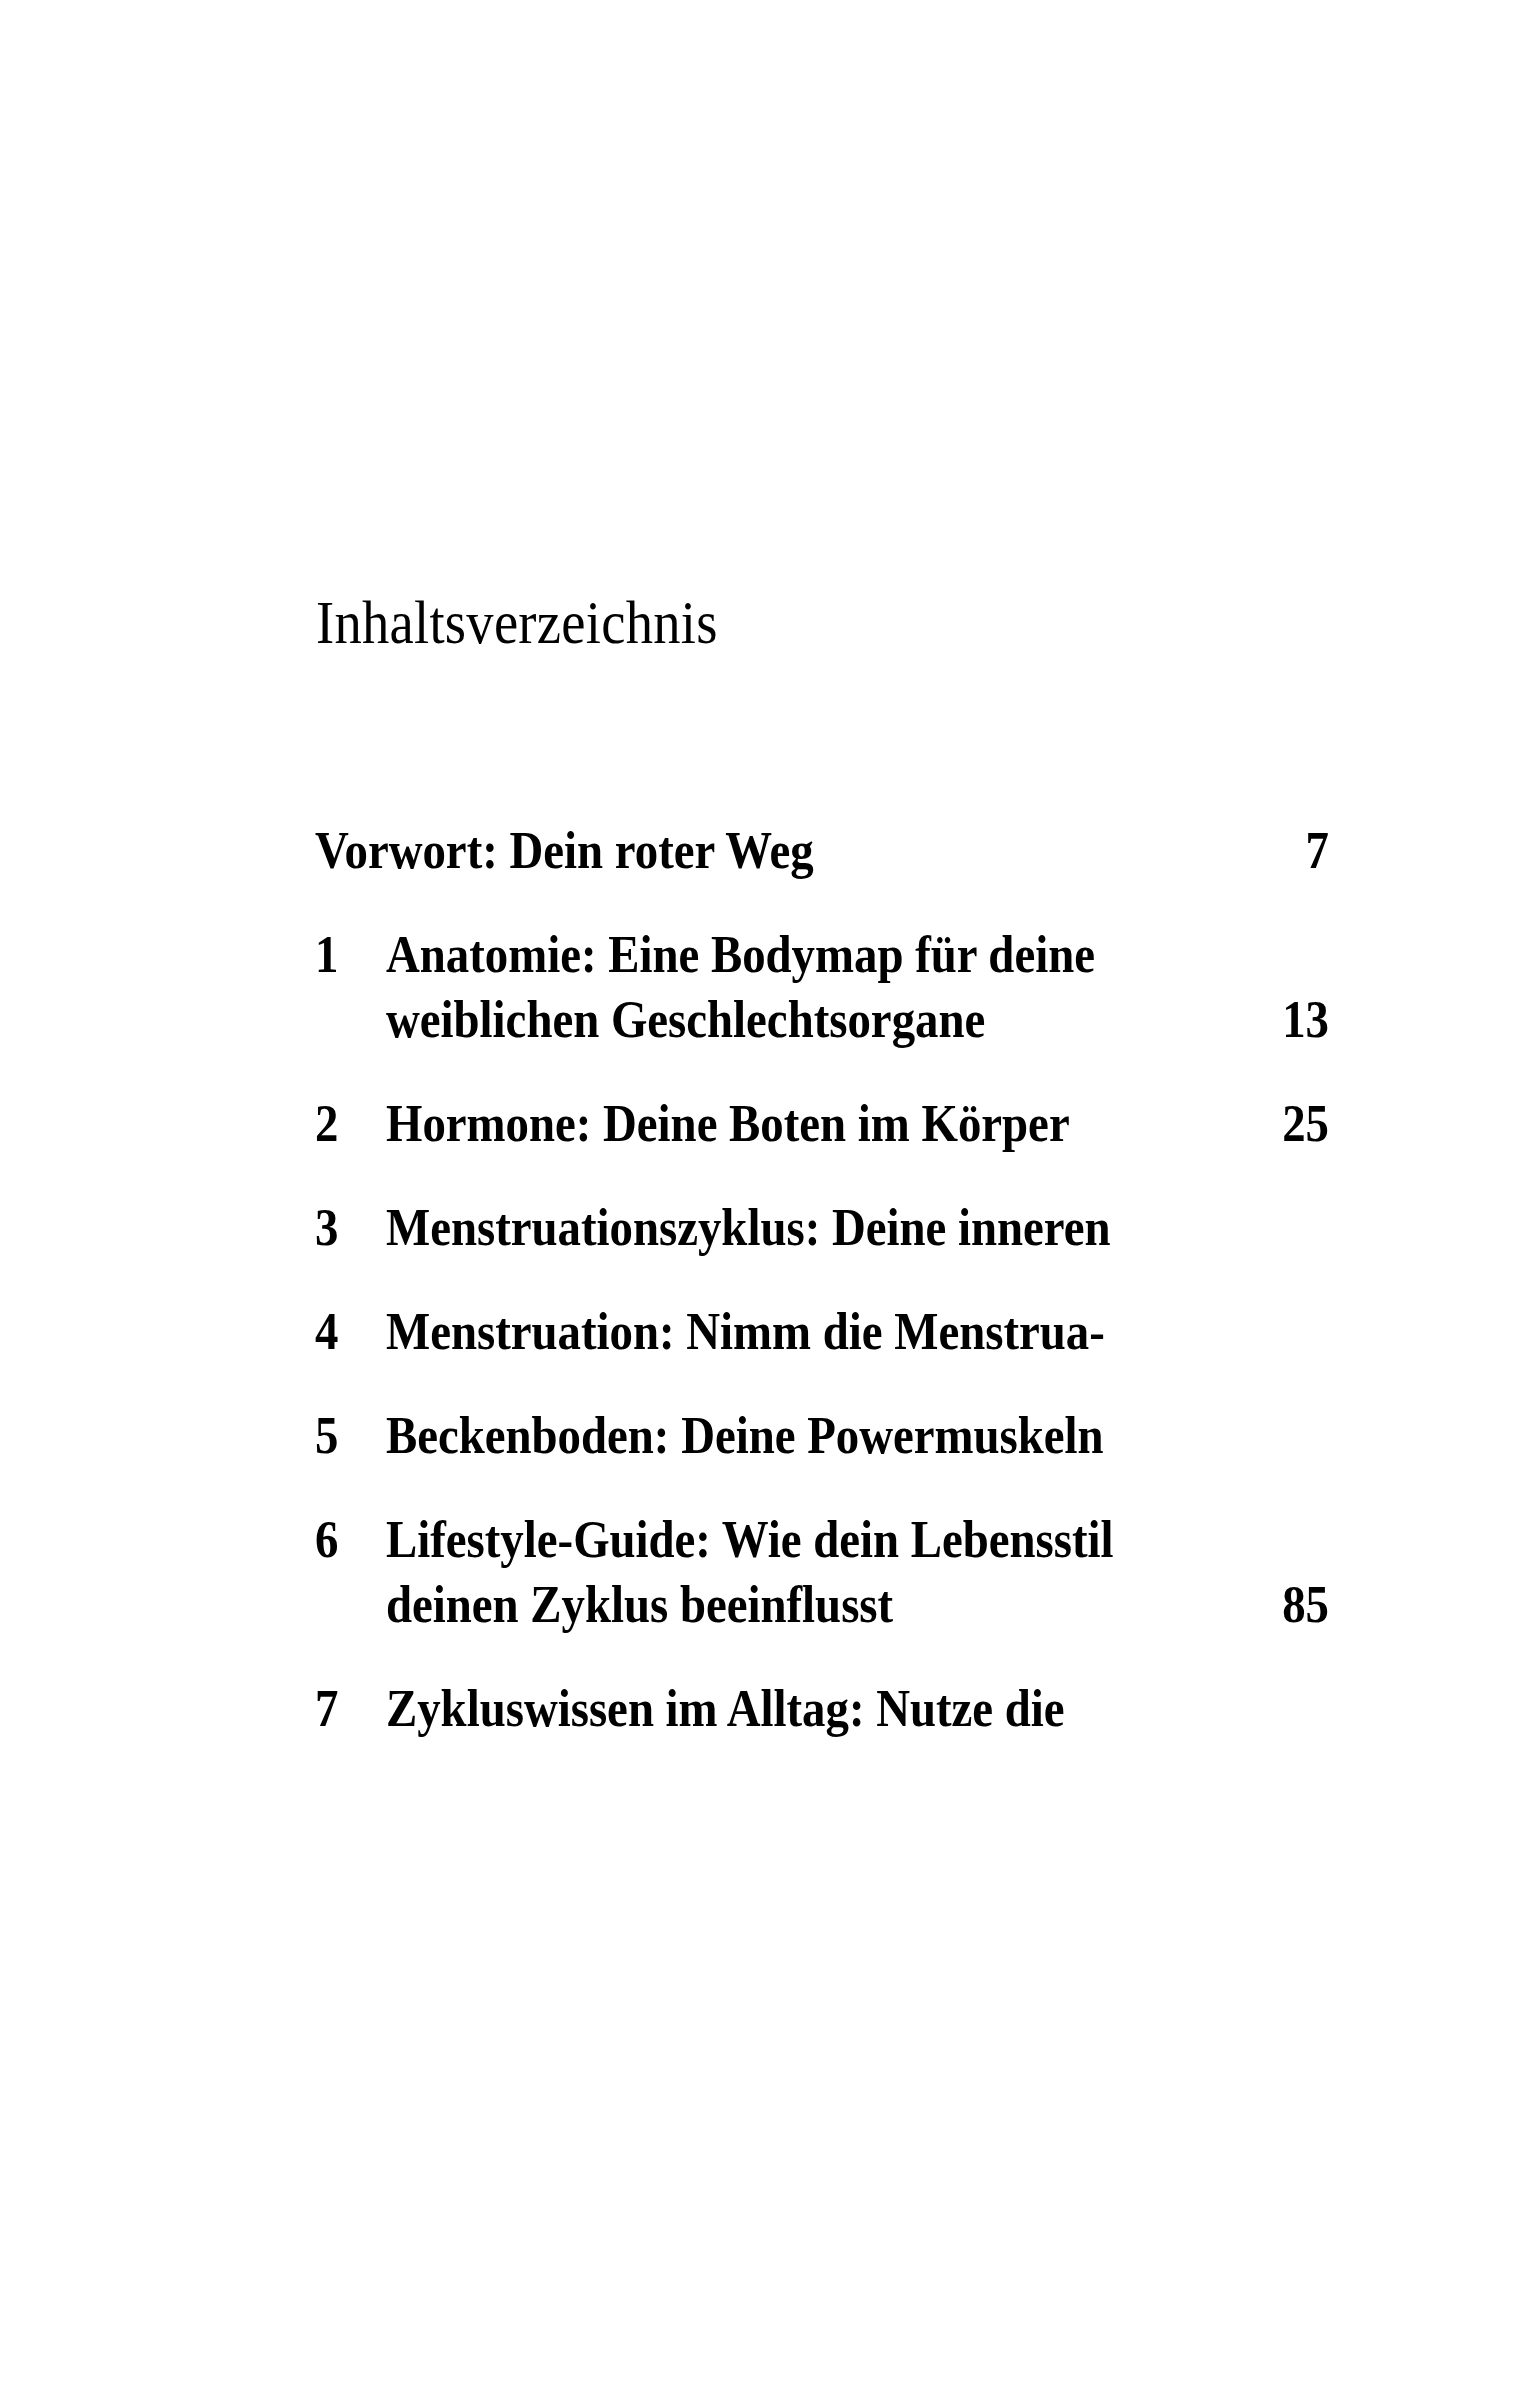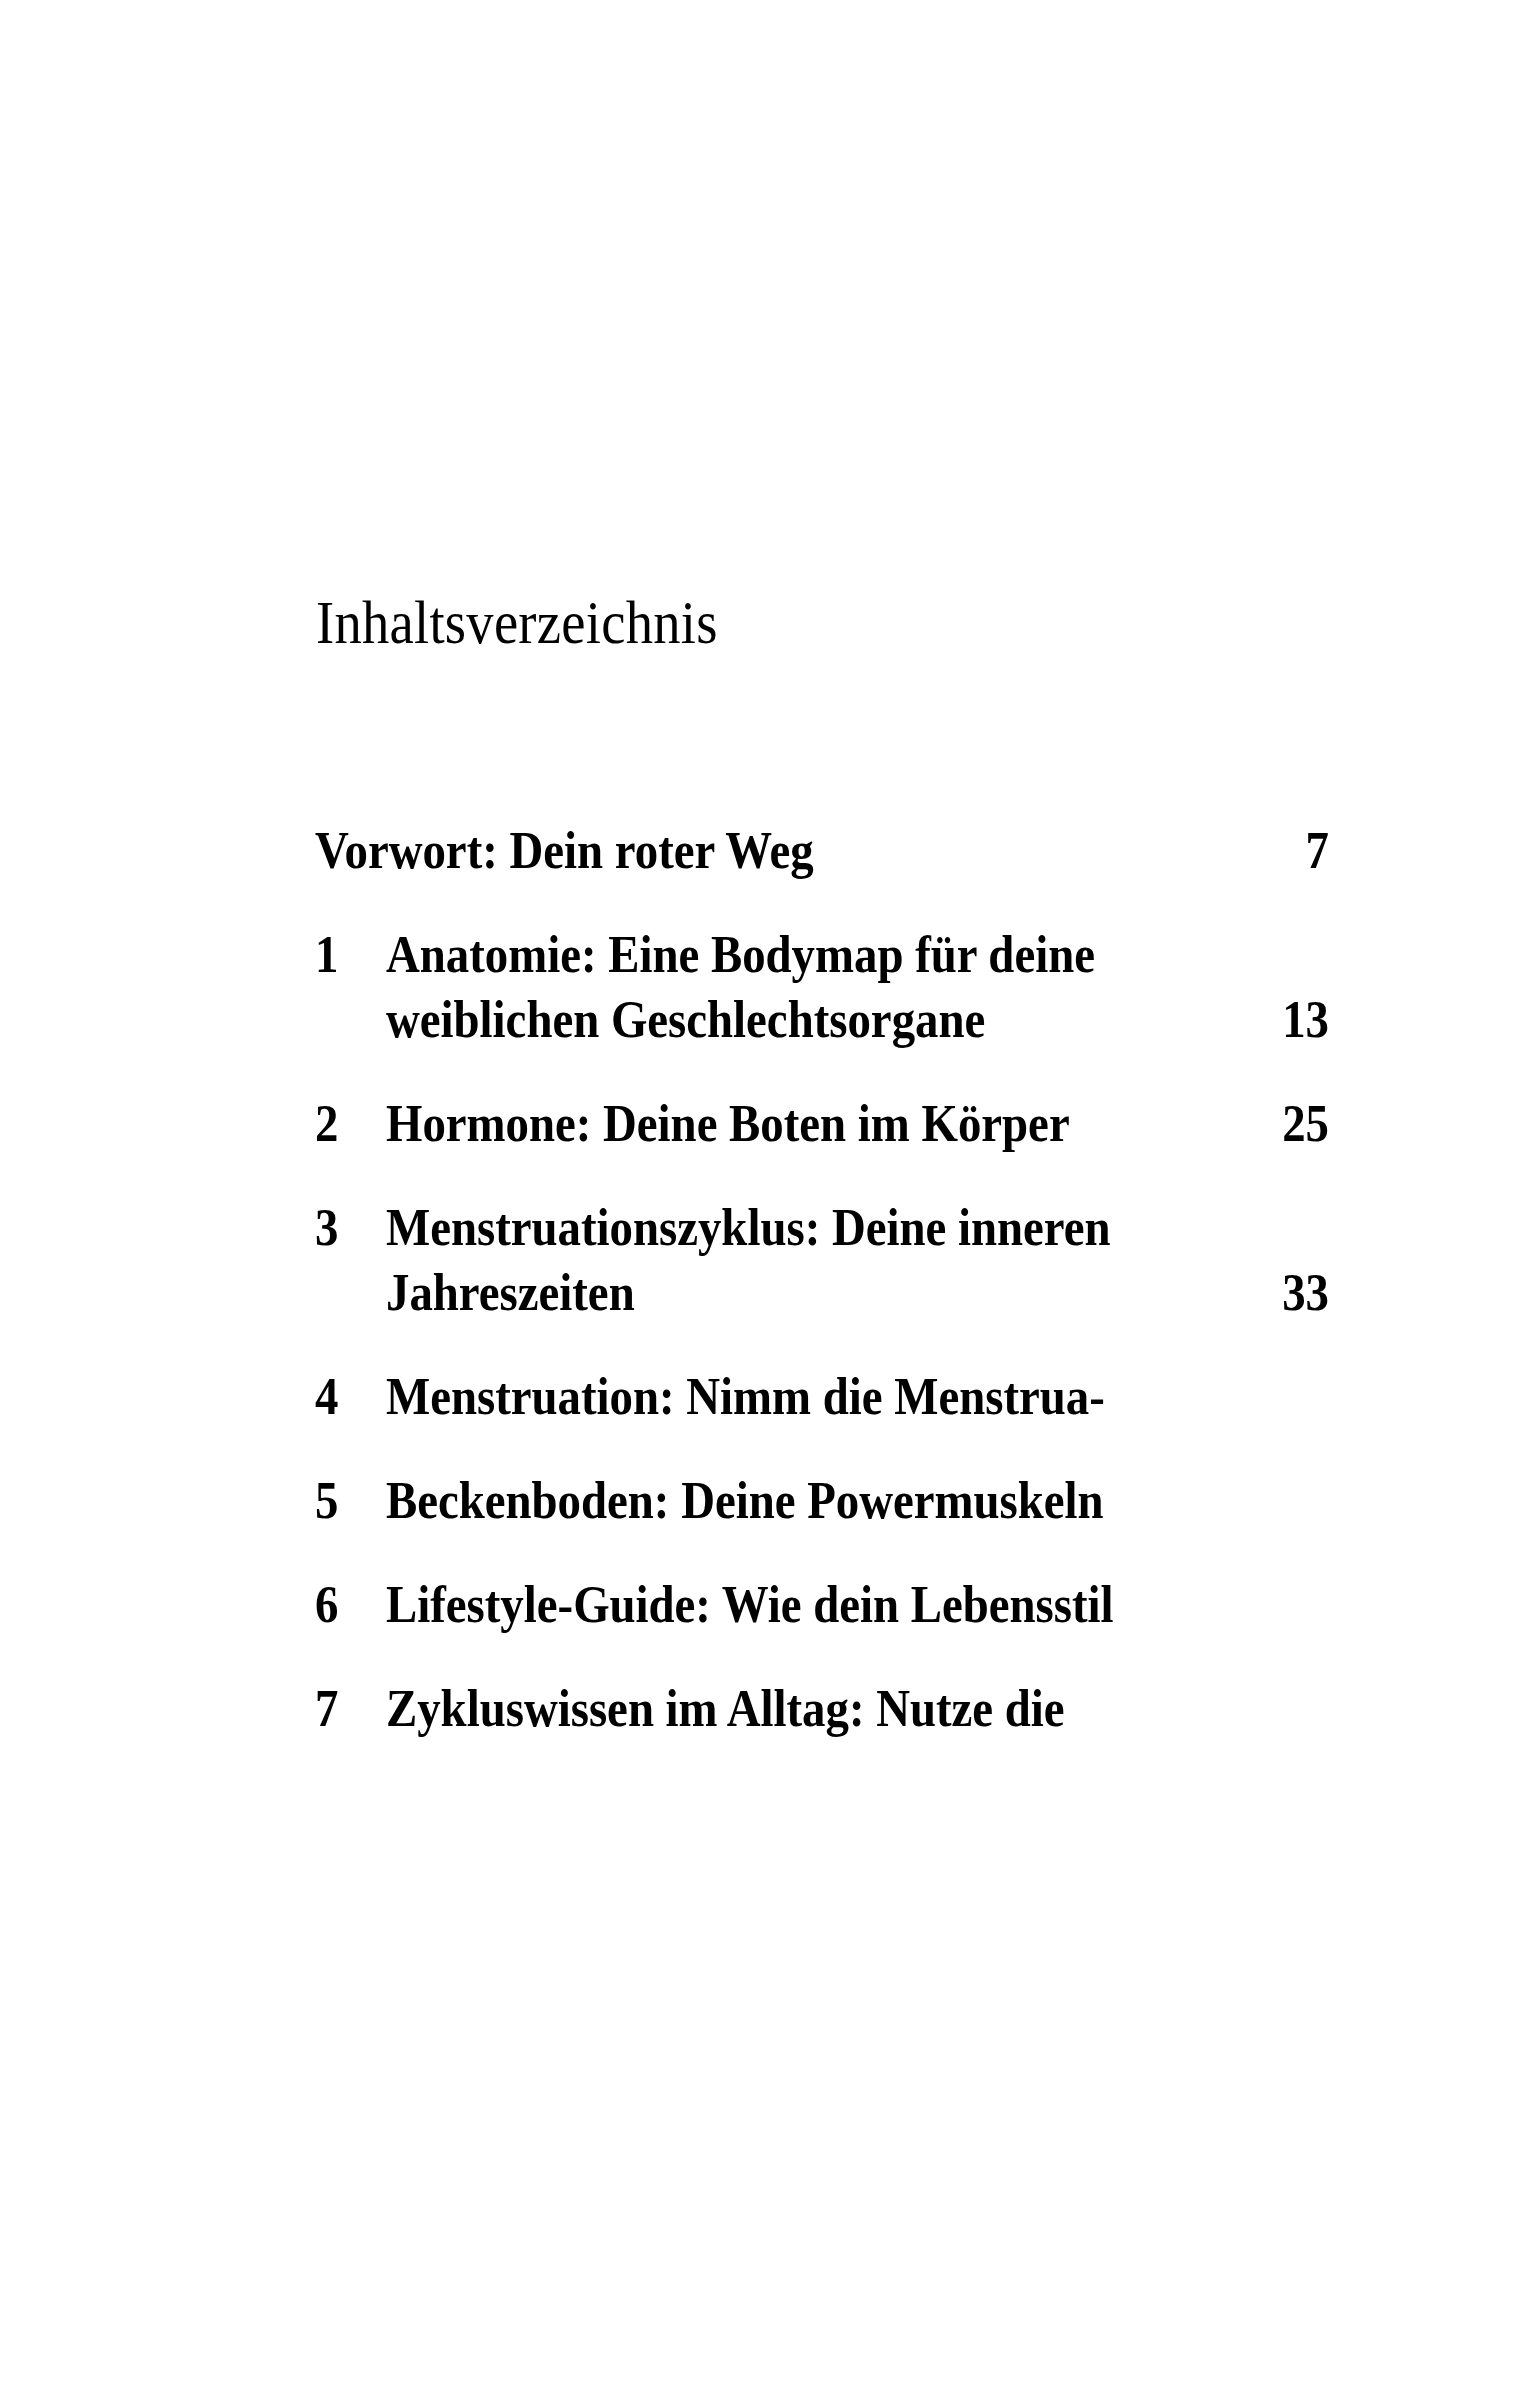--- a/index.html
+++ b/index.html
@@ -123,42 +123,42 @@
           <span class="entry-num">2</span>
           <span class="entry-text indent">Hormone: Deine Boten im Körper</span>
           <span class="entry-page">25</span>
         </div>
       </div>
       <div class="toc-entry">
         <div class="entry-row">
           <span class="entry-num">3</span>
           <span class="entry-text indent">Menstruationszyklus: Deine inneren</span>
         </div>
-        <div class="entry-row">
-          <span class="entry-text indent">Jahreszeiten</span>
-          <span class="entry-page">33</span>
-        </div>
       </div>
       <div class="toc-entry">
         <div class="entry-row">
           <span class="entry-num">4</span>
           <span class="entry-text indent">Menstruation: Nimm die Menstrua-</span>
         </div>
       </div>
       <div class="toc-entry">
         <div class="entry-row">
           <span class="entry-num">5</span>
           <span class="entry-text indent">Beckenboden: Deine Powermuskeln</span>
         </div>
       </div>
       <div class="toc-entry">
         <div class="entry-row">
           <span class="entry-num">6</span>
           <span class="entry-text indent">Lifestyle-Guide: Wie dein Lebensstil</span>
         </div>
+        <div class="entry-row">
+          <span class="entry-text indent">deinen Zyklus beeinflusst</span>
+          <span class="entry-page">85</span>
+        </div>
       </div>
       <div class="toc-entry">
         <div class="entry-row">
           <span class="entry-num">7</span>
           <span class="entry-text indent">Zykluswissen im Alltag: Nutze die</span>
         </div>
       </div>
     </div>
 
 </div>

